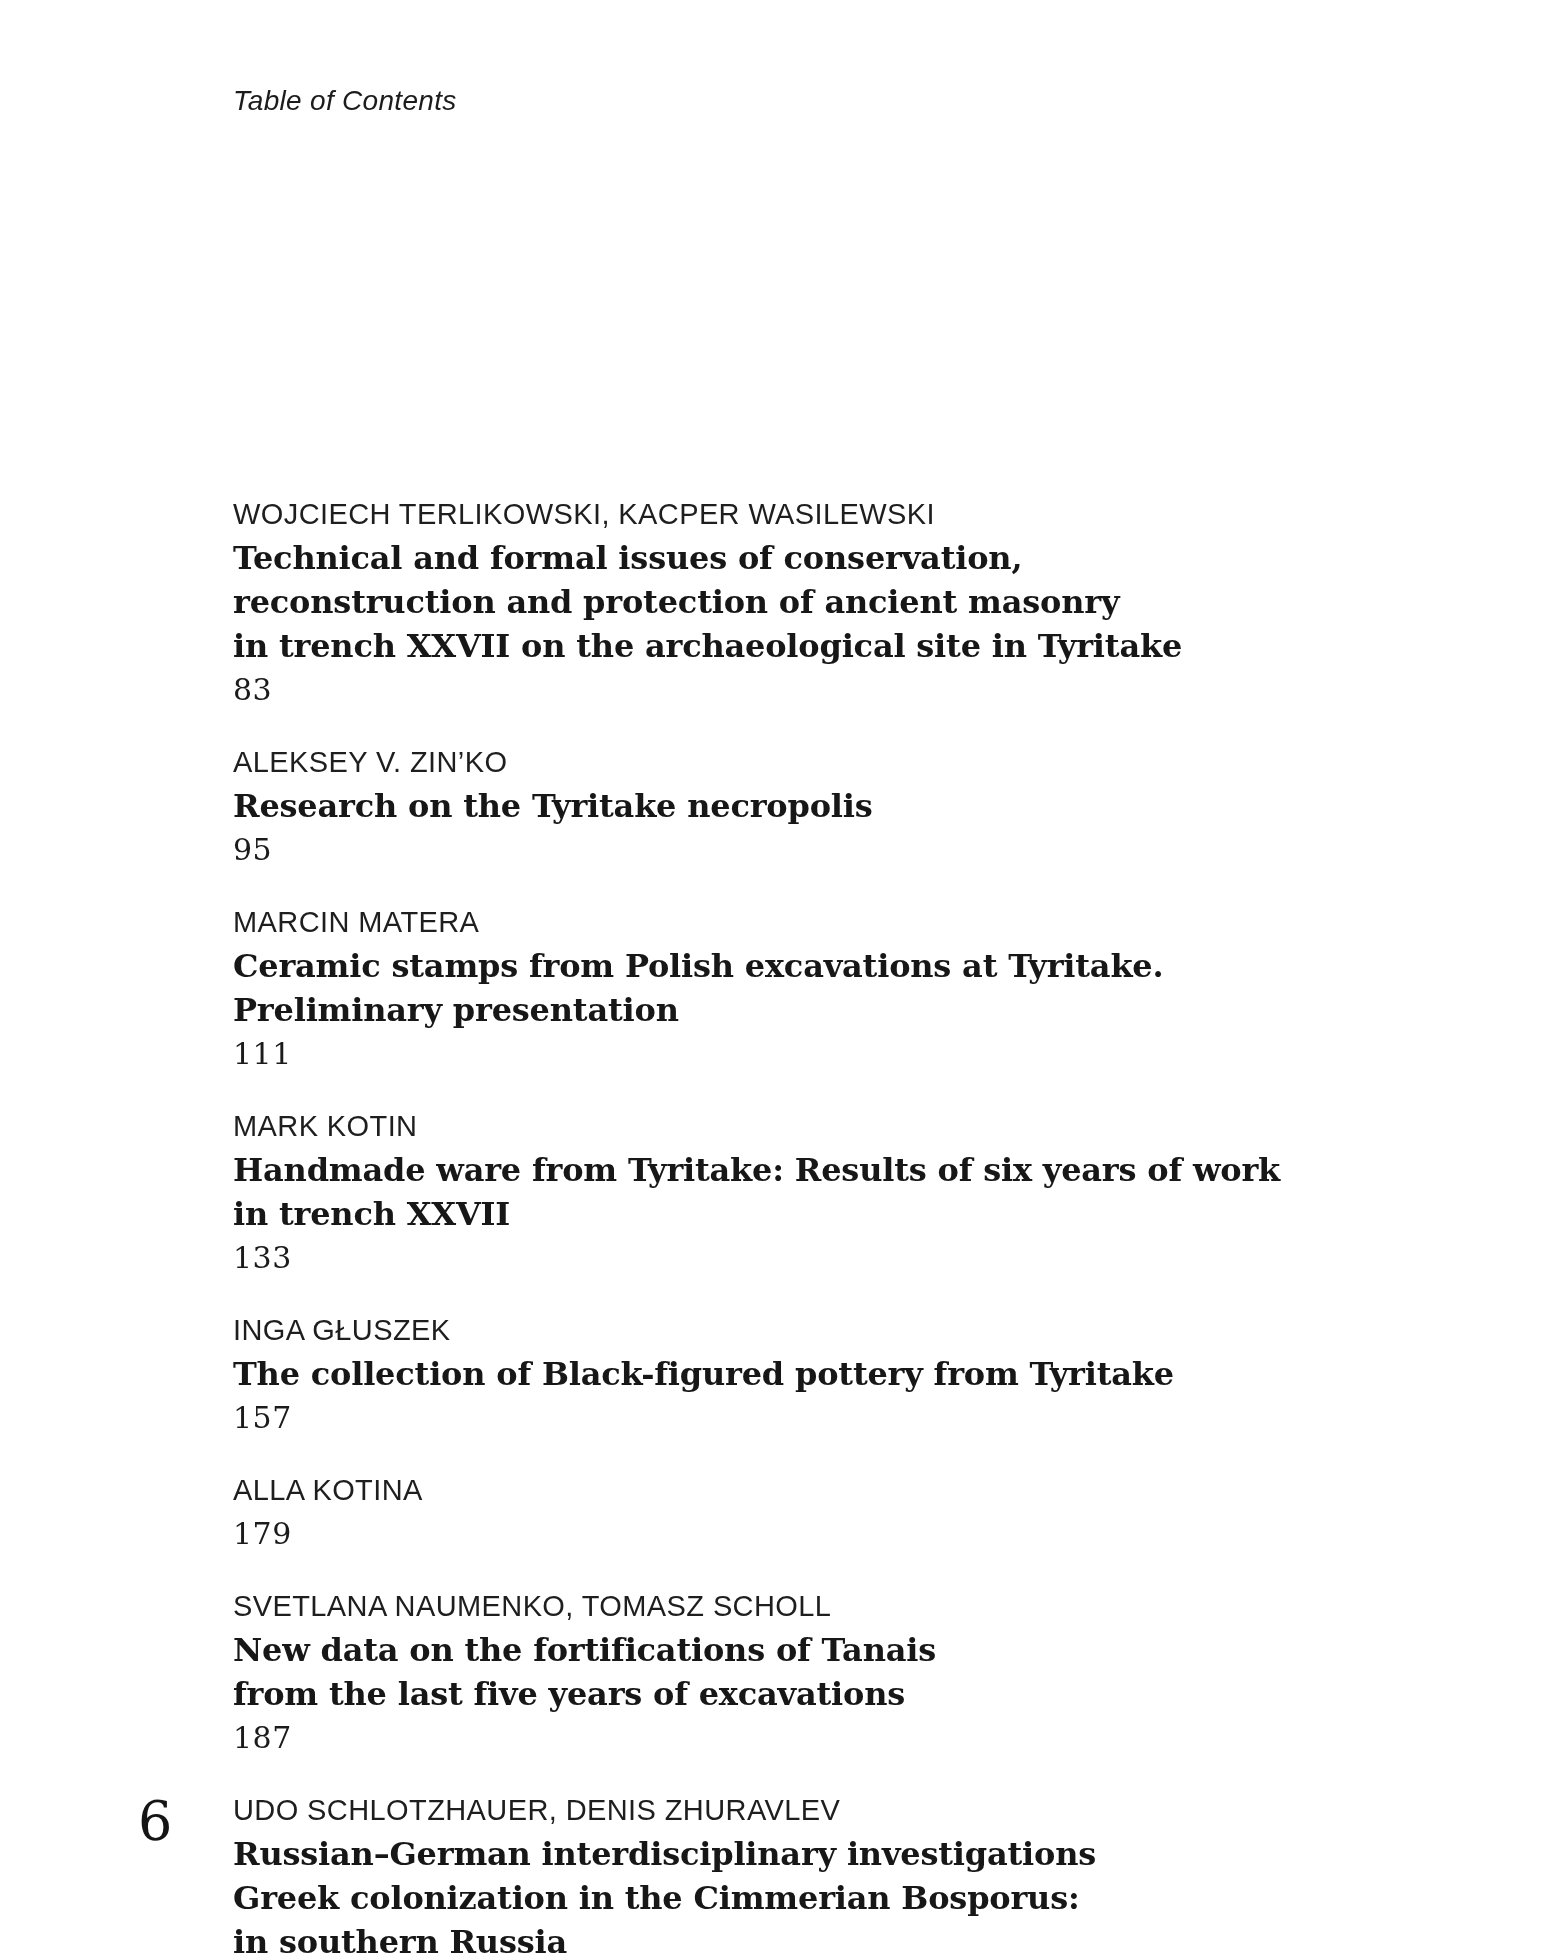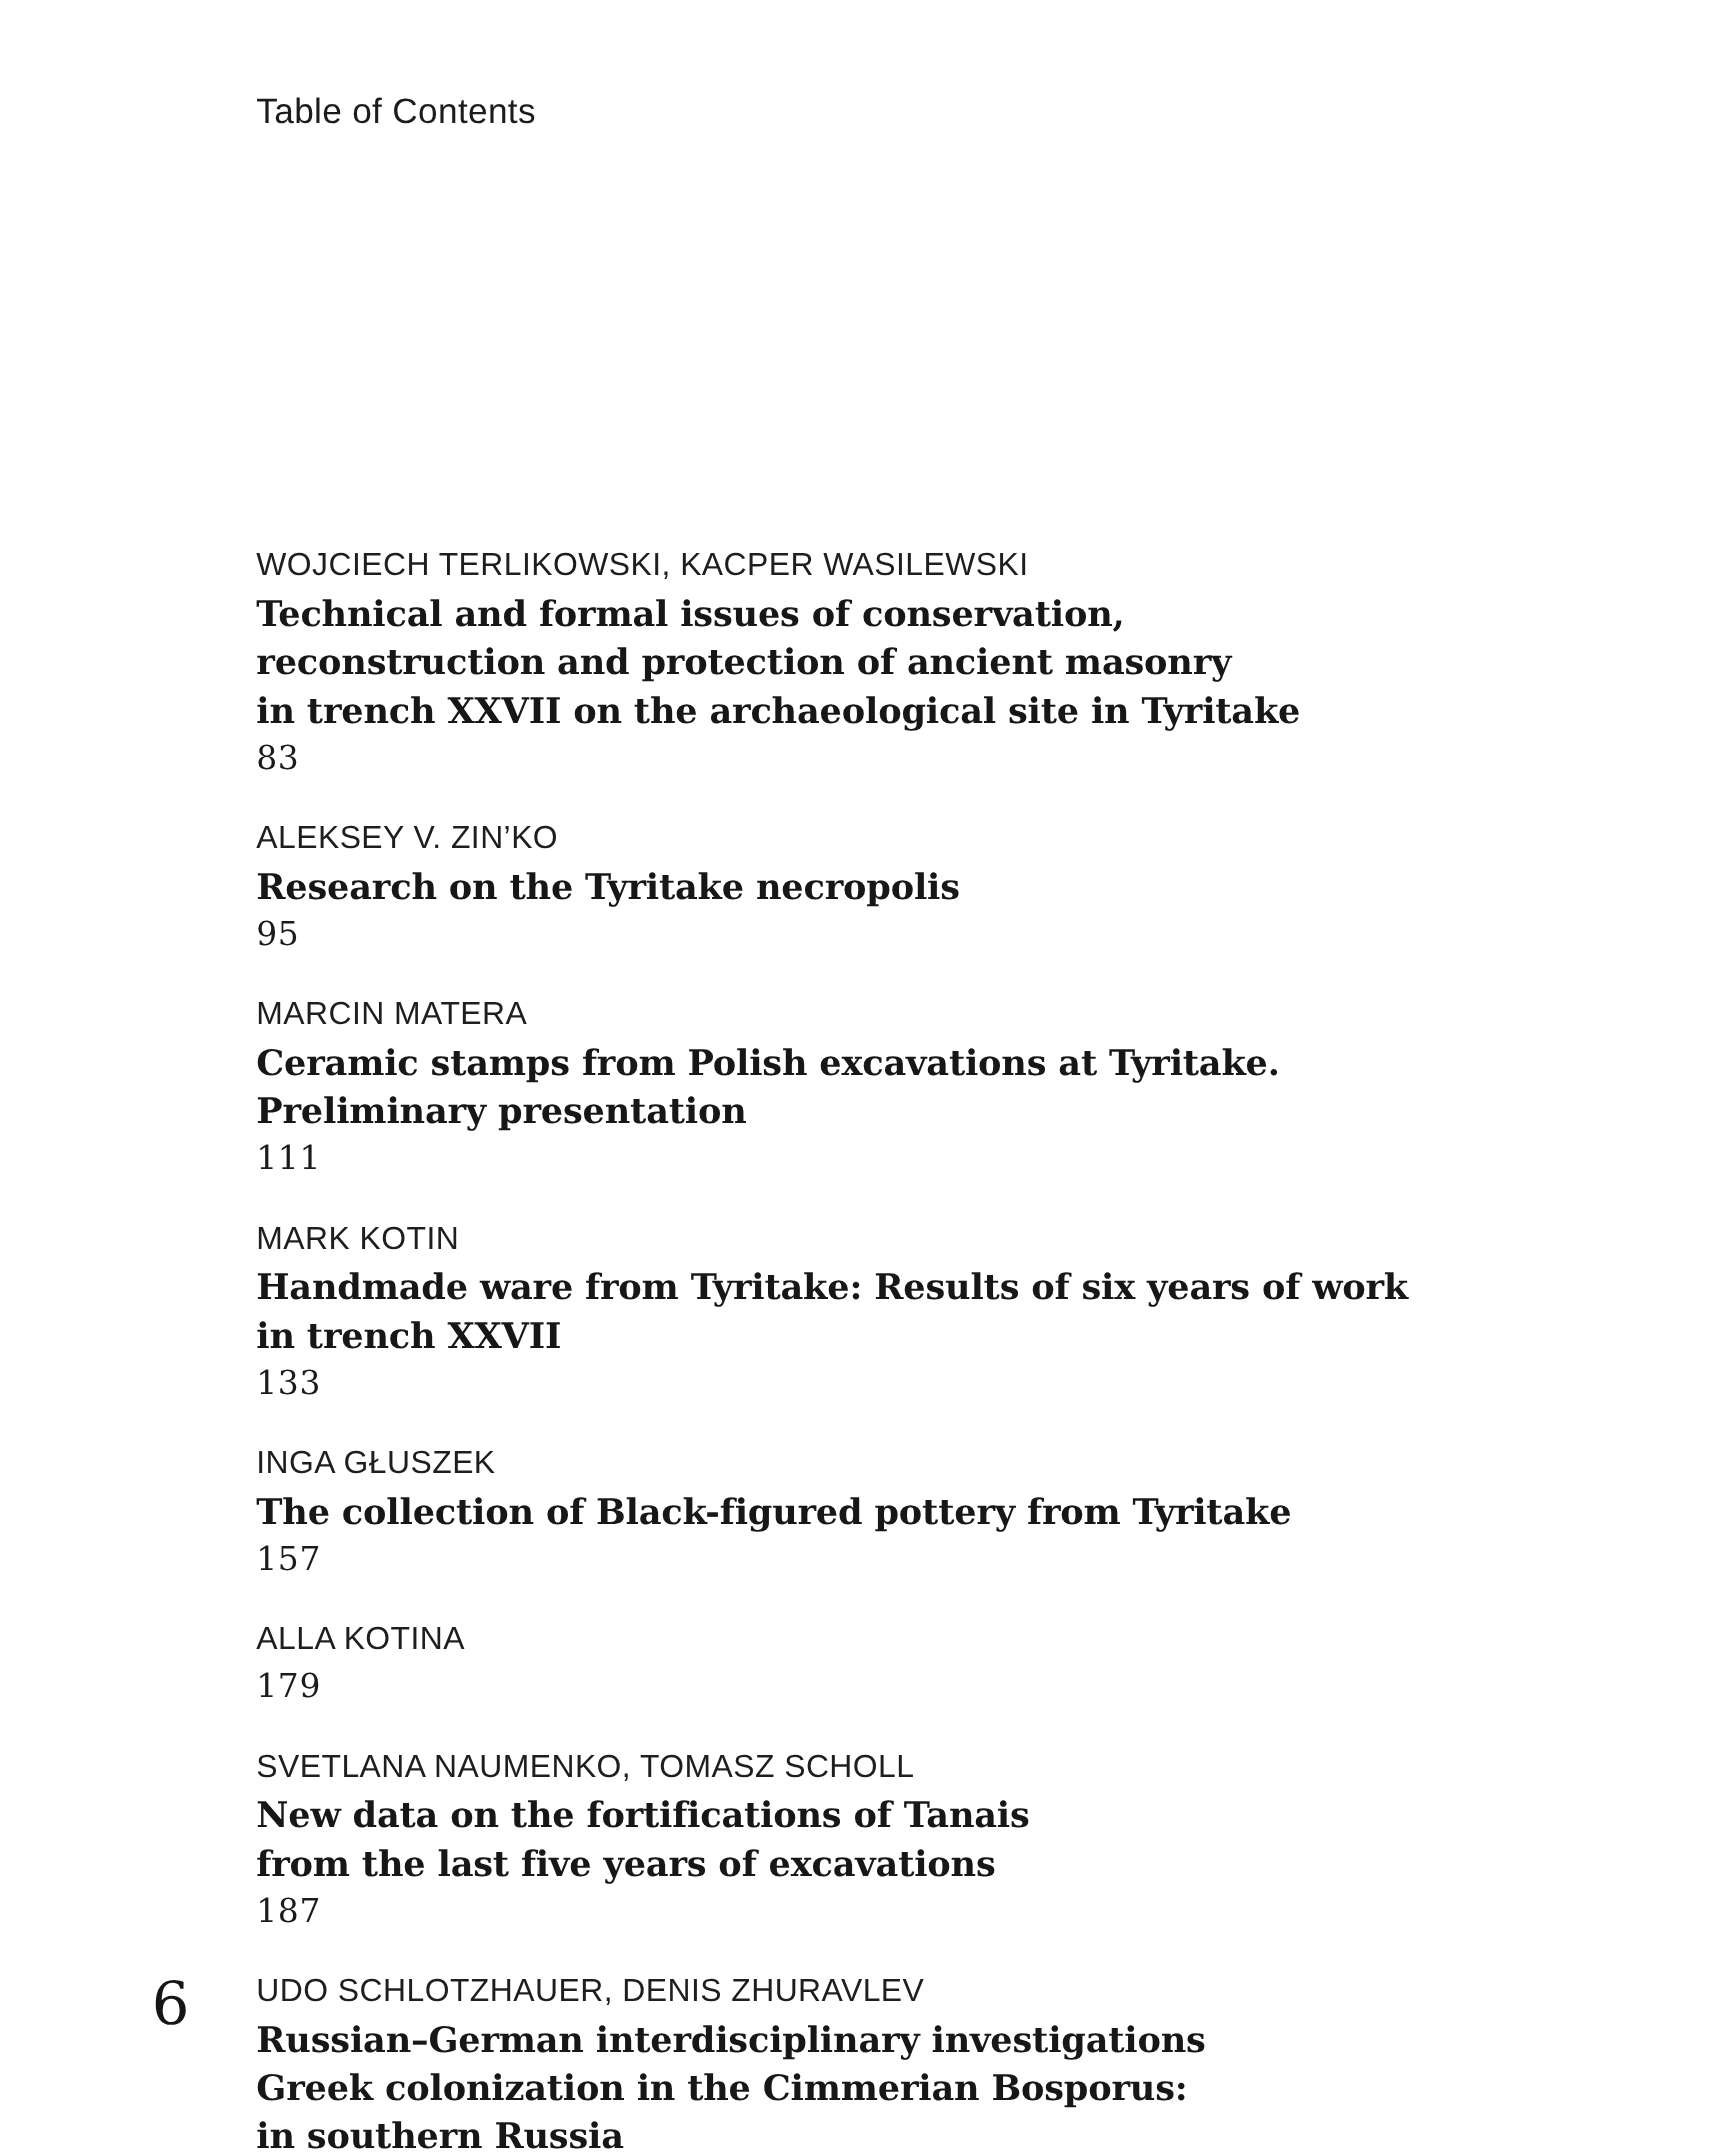--- a/index.html
+++ b/index.html
@@ -8,21 +8,22 @@
     background: #ffffff;
     position: relative;
     font-family: "DejaVu Serif", serif;
     color: #1b1b1b;
     overflow: hidden;
   }
   .running-head {
     position: absolute;
     left: 233px; top: 84px;
     font-family: "Liberation Sans", sans-serif;
-    font-size: 32px;
+    font-style: italic;
+    font-size: 28px;
     line-height: 34px;
     letter-spacing: 0.3px;
     color: #1c1c1c;
     white-space: nowrap;
   }
   .toc-wrap {
     position: absolute;
     left: 233px; top: 492px;
     width: 1179px;
   }

